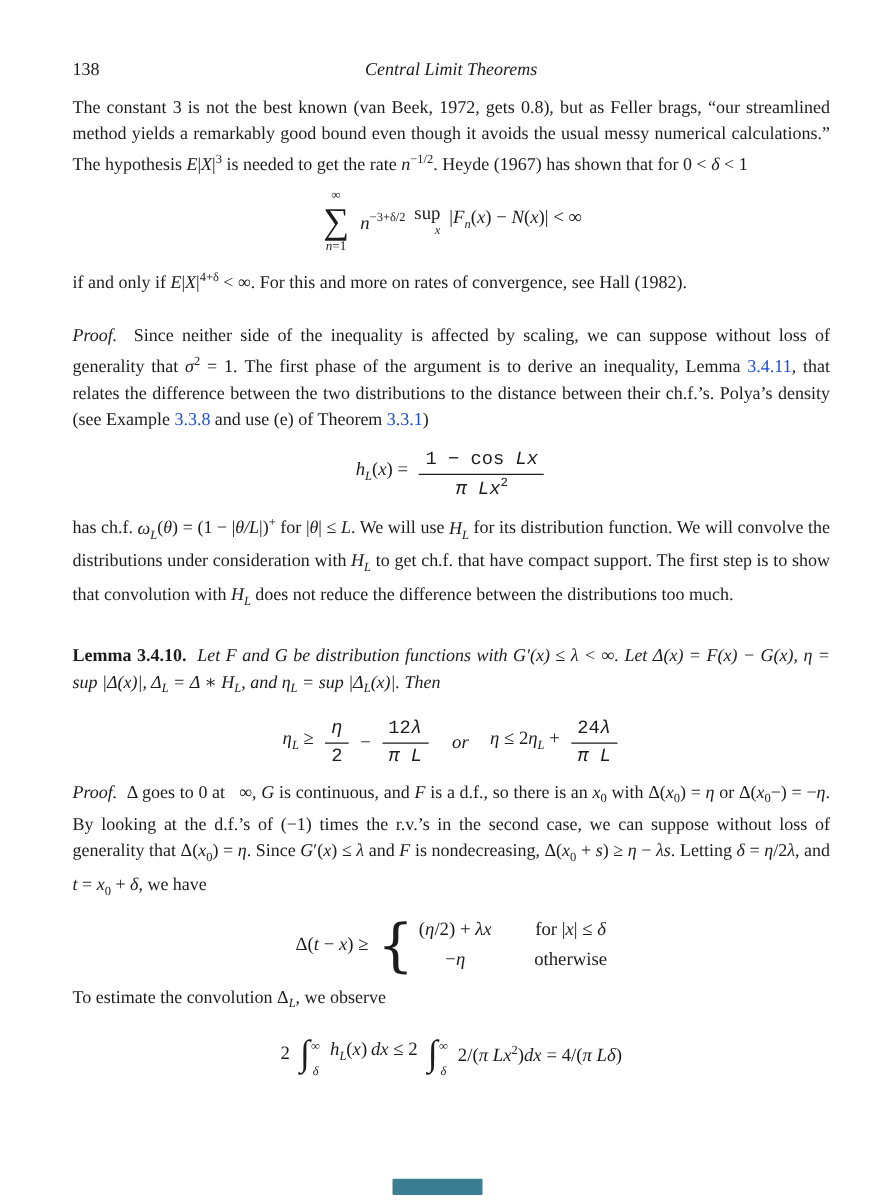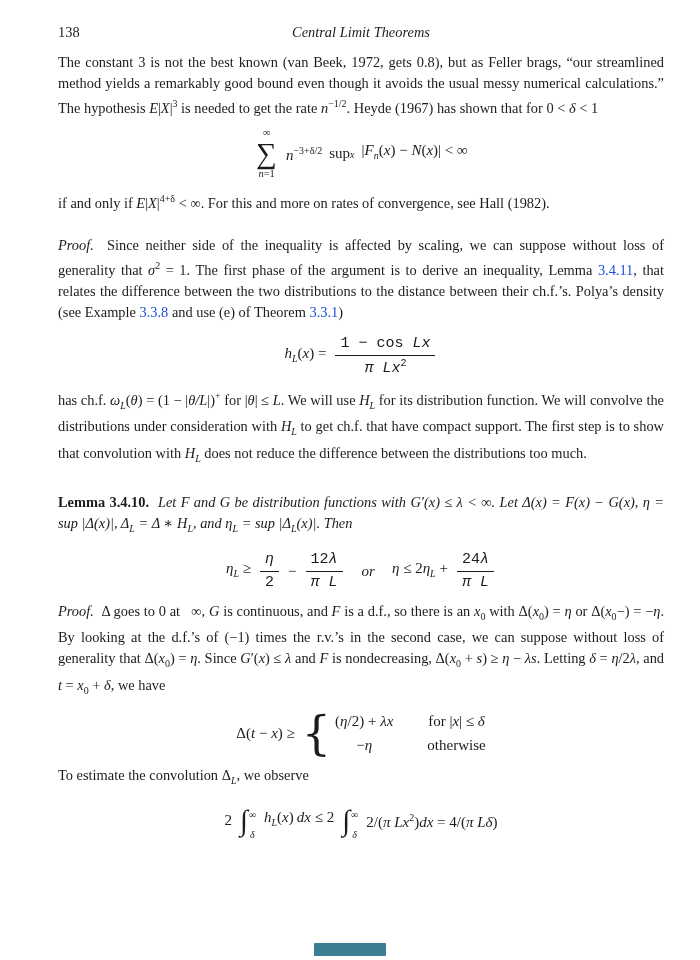--- a/index.html
+++ b/index.html
@@ -9,41 +9,42 @@
     background:#ffffff;
     font-family:"Liberation Serif","DejaVu Serif",serif;
     color:#1c1c1c;
     overflow:hidden;
     margin:0 auto;
   }
   .content{
     padding:22px 36px 0 58px;
     font-size:14.4px;
     line-height:20.9px;
+    margin-top:24px;
   }
   .header{position:relative;height:20px;margin-bottom:8px;}
   .pagenum{position:absolute;left:0;top:0;}
   .running-head{display:block;text-align:center;font-style:italic;}
   .para{text-align:justify;margin:0;}
   .para sup, .eq sup{font-size:10px;}
   .para sub, .eq sub{font-size:10px;}
   .mt10{margin-top:10px;}
   .mt22{margin-top:22px;}
   .mt2{margin-top:2px;}
   .ref{color:#1d4ed8;}
   .lemma-label{font-weight:bold;}
   .lemma-text{font-style:italic;}
 
   
   .eq{text-align:center;margin:8px 0;font-size:15px;}
   .eq .row{display:inline-flex;align-items:center;gap:7px;vertical-align:middle;}
   .bigop{display:inline-flex;flex-direction:column;align-items:center;line-height:1;margin:0 2px;}
   .bigop .lim{font-size:10.5px;line-height:1.2;}
   .bigop .sym{font-size:29px;line-height:1;}
-  .supop{display:inline-flex;flex-direction:row;align-items:flex-end;line-height:1;}
+  .supop{display:inline-flex;flex-direction:column;align-items:flex-end;line-height:1;}
   .supop .word{font-size:15px;}
   .supop .under{font-size:10px;font-style:italic;line-height:1.2;}
   .frac{display:inline-flex;flex-direction:column;align-items:center;vertical-align:middle;line-height:1.2;margin:0 2px;font-family:Liberation Mono, monospace;}
   .frac .num{padding:0 5px 2px;border-bottom:1.2px solid #1c1c1c;}
   .frac .den{padding-top:2px;}
   .int{display:inline-flex;align-items:center;margin:0 1px;}
   .int .glyph{font-size:29px;line-height:1;}
   .int .lims{display:flex;flex-direction:column;justify-content:space-between;height:32px;font-size:10px;margin-left:1px;}
   .cases{display:inline-flex;align-items:center;}
   .cases .brace{font-size:46px;font-weight:300;line-height:0.85;margin-right:4px;font-family:"DejaVu Serif",serif;}

